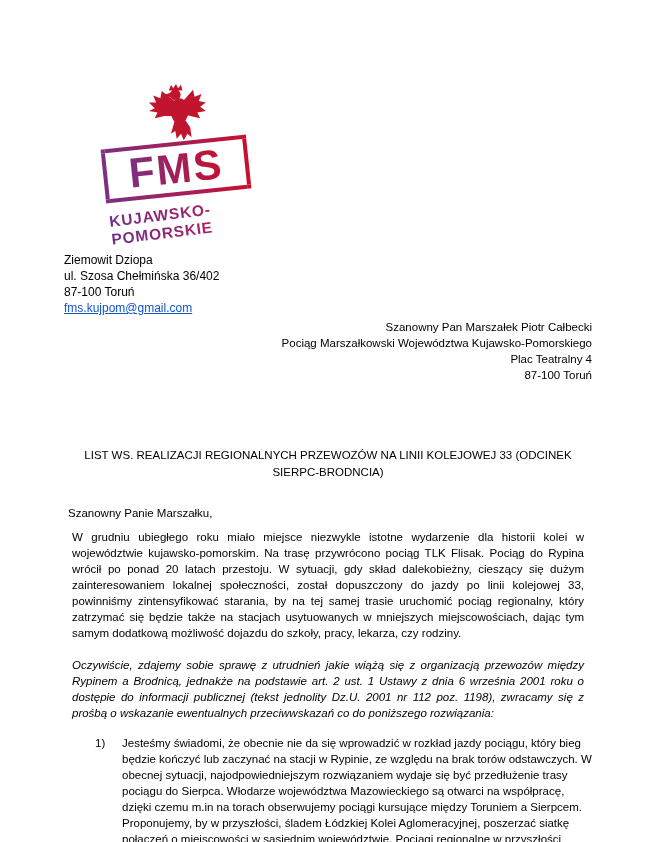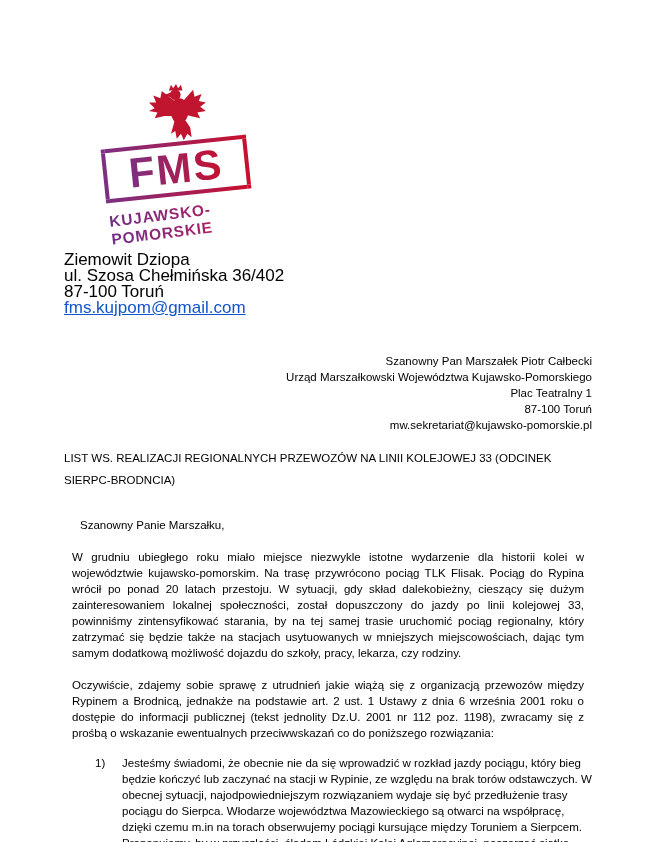--- a/index.html
+++ b/index.html
@@ -50,53 +50,54 @@
     line-height: 18px;
     background: linear-gradient(90deg, var(--region-left, #6f2d88), var(--region-right, #c41a52));
     -webkit-background-clip: text; background-clip: text;
     -webkit-text-fill-color: transparent; color: transparent;
   }
 
   
   .sender {
     position: absolute;
     left: 64px; top: 252px;
-    font-size: 17px; line-height: 16px;
+    font-size: 12px; line-height: 16px;
   }
   .sender .email {
     color: var(--link-blue, #1155cc);
     text-decoration: underline;
   }
   .recipient {
     position: absolute;
-    right: 63px; top: 353px;
+    right: 63px; top: 319px;
     text-align: right;
     font-size: 11.5px; line-height: 16px;
   }
 
   
   .subject {
     position: absolute;
     left: 64px; top: 447px; width: 528px;
-    font-size: 11.5px; line-height: 22px;
+    text-align: center;
+    font-size: 11.5px; line-height: 17px;
     text-transform: uppercase;
   }
 
   
   .letter-body {
     position: absolute;
     left: 64px; top: 501px; width: 528px;
     font-size: 11.5px; line-height: 16px;
   }
-  .salutation { margin: 16px; }
+  .salutation { margin: 4px; }
   .para {
     margin: 8px;
     text-align: justify;
   }
-  .para + .para { margin-top: 16px; }
+  .para + .para { margin-top: 16px; font-style: italic; }
   .list-item {
     margin-top: 14px;
     display: flex;
     align-items: flex-start;
     padding-left: 31px;
   }
   .list-marker {
     flex: 0 0 27px;
   }
   .list-text {
@@ -132,24 +133,23 @@
 
   <div class="sender">
     <div>Ziemowit Dziopa</div>
     <div>ul. Szosa Chełmińska 36/402</div>
     <div>87-100 Toruń</div>
     <div><a class="email" href="#">fms.kujpom@gmail.com</a></div>
   </div>
 
   <div class="recipient">
     <div>Szanowny Pan Marszałek Piotr Całbecki</div>
-    <div>Urząd Marszałkowski Województwa Kujawsko-Pomorskiego</div>
-    <div>Plac Teatralny 1</div>
+    <div>Pociąg Marszałkowski Województwa Kujawsko-Pomorskiego</div>
+    <div>Plac Teatralny 4</div>
     <div>87-100 Toruń</div>
-    <div>mw.sekretariat@kujawsko-pomorskie.pl</div>
   </div>
 
   <div class="subject">LIST WS. REALIZACJI REGIONALNYCH PRZEWOZÓW NA LINII KOLEJOWEJ 33 (ODCINEK SIERPC-BRODNCIA)</div>
 
   <div class="letter-body">
     <div class="salutation">Szanowny Panie Marszałku,</div>
     <p class="para">W grudniu ubiegłego roku miało miejsce niezwykle istotne wydarzenie dla historii kolei w województwie kujawsko-pomorskim. Na trasę przywrócono pociąg TLK Flisak. Pociąg do Rypina wrócił po ponad 20 latach przestoju. W sytuacji, gdy skład dalekobieżny, cieszący się dużym zainteresowaniem lokalnej społeczności, został dopuszczony do jazdy po linii kolejowej 33, powinniśmy zintensyfikować starania, by na tej samej trasie uruchomić pociąg regionalny, który zatrzymać się będzie także na stacjach usytuowanych w mniejszych miejscowościach, dając tym samym dodatkową możliwość dojazdu do szkoły, pracy, lekarza, czy rodziny.</p>
     <p class="para">Oczywiście, zdajemy sobie sprawę z utrudnień jakie wiążą się z organizacją przewozów między Rypinem a Brodnicą, jednakże na podstawie art. 2 ust. 1 Ustawy z dnia 6 września 2001 roku o dostępie do informacji publicznej (tekst jednolity Dz.U. 2001 nr 112 poz. 1198), zwracamy się z prośbą o wskazanie ewentualnych przeciwwskazań co do poniższego rozwiązania:</p>
     <div class="list-item">
       <span class="list-marker">1)</span>

